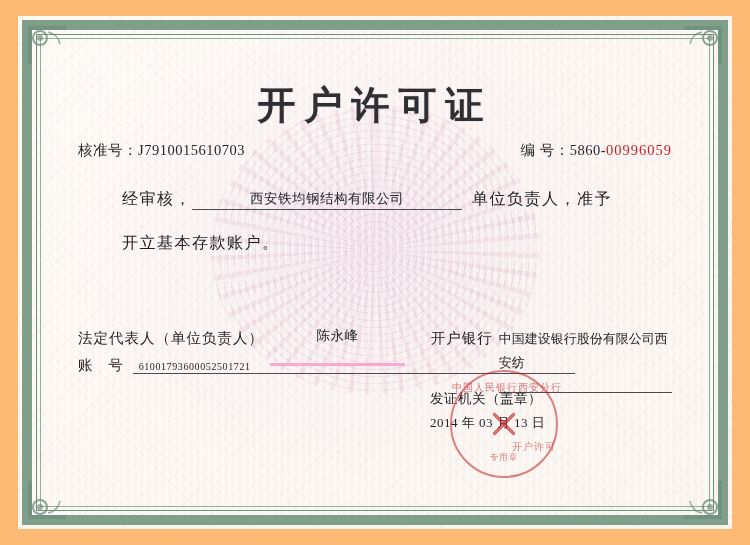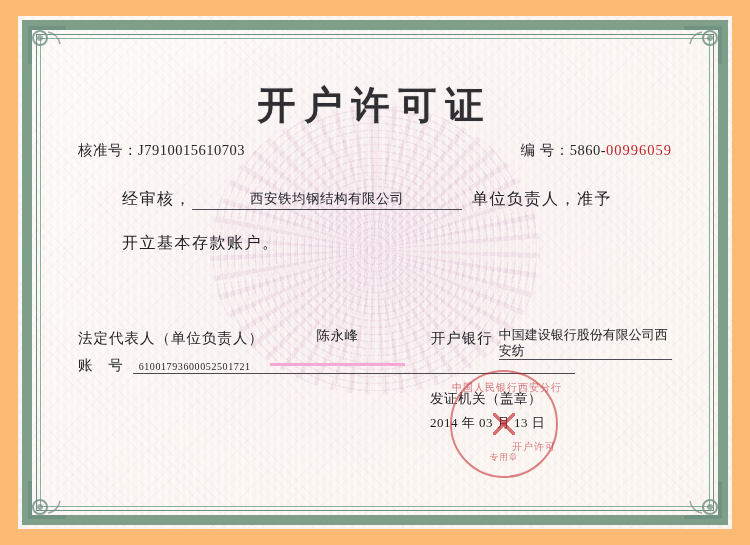--- a/index.html
+++ b/index.html
@@ -204,23 +204,23 @@
     margin-left: 26px;
     padding-top: 2px;
   }
   .fill-bank {
     display: inline-block;
     width: 216px;
     margin-left: 6px;
     border-bottom: 1px solid #4a4a50;
     font-size: 13px;
     letter-spacing: 0px;
-    line-height: 16px;
+    line-height: 24px;
     text-align: left;
-    padding-bottom: 0;
+    padding-bottom: 17px;
   }
   .fill-bank span { display: block; }
 
   .row-account {
     position: absolute;
     left: 28px;
     top: 308px;
     width: 594px;
     display: flex;
     align-items: baseline;

